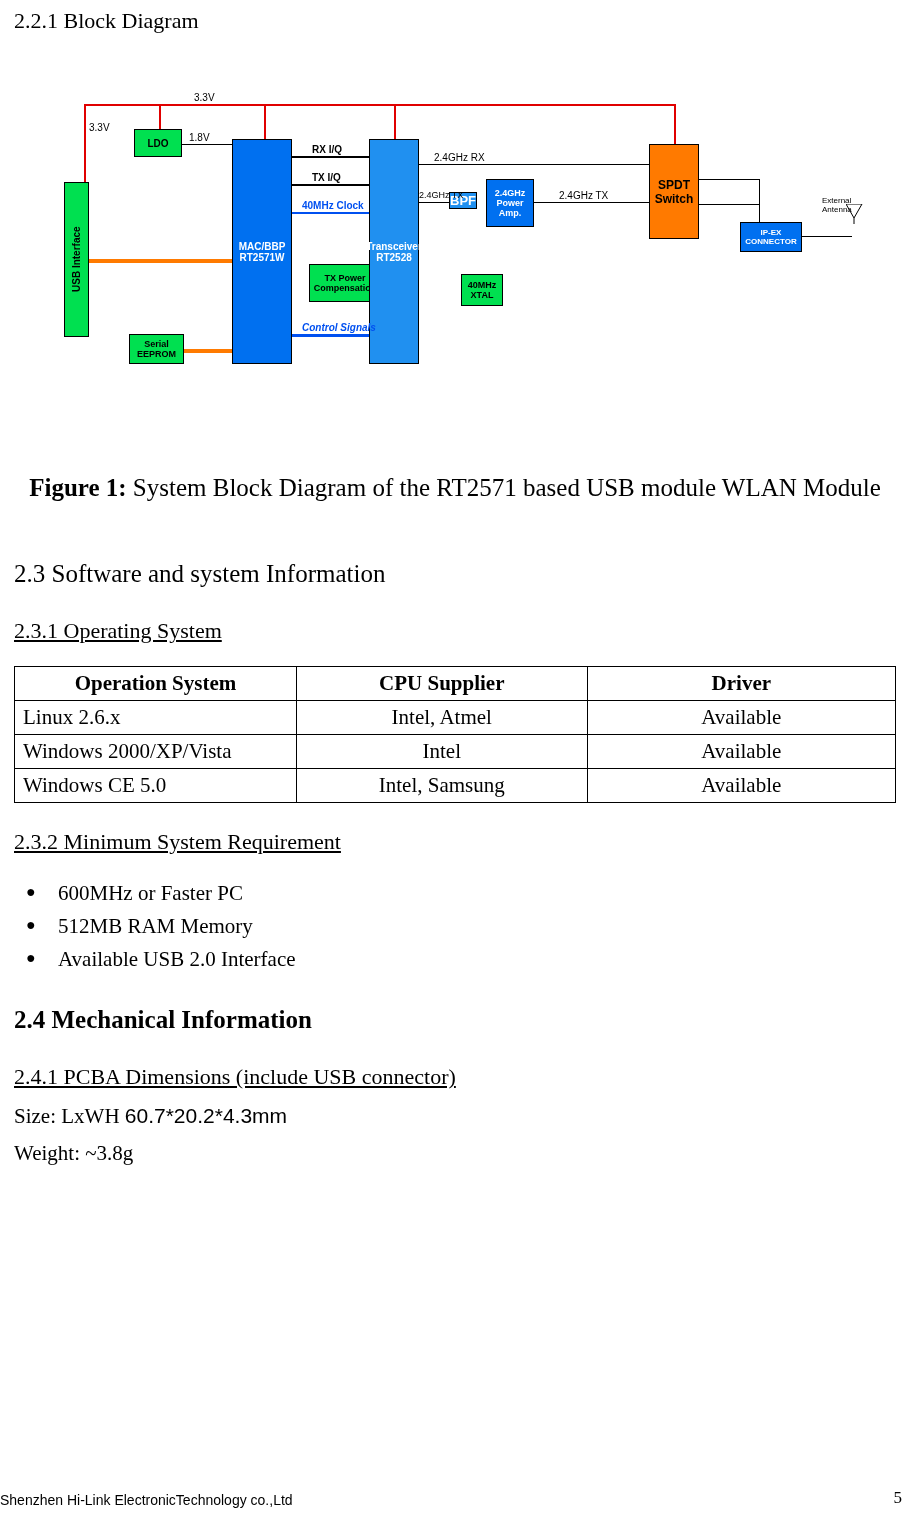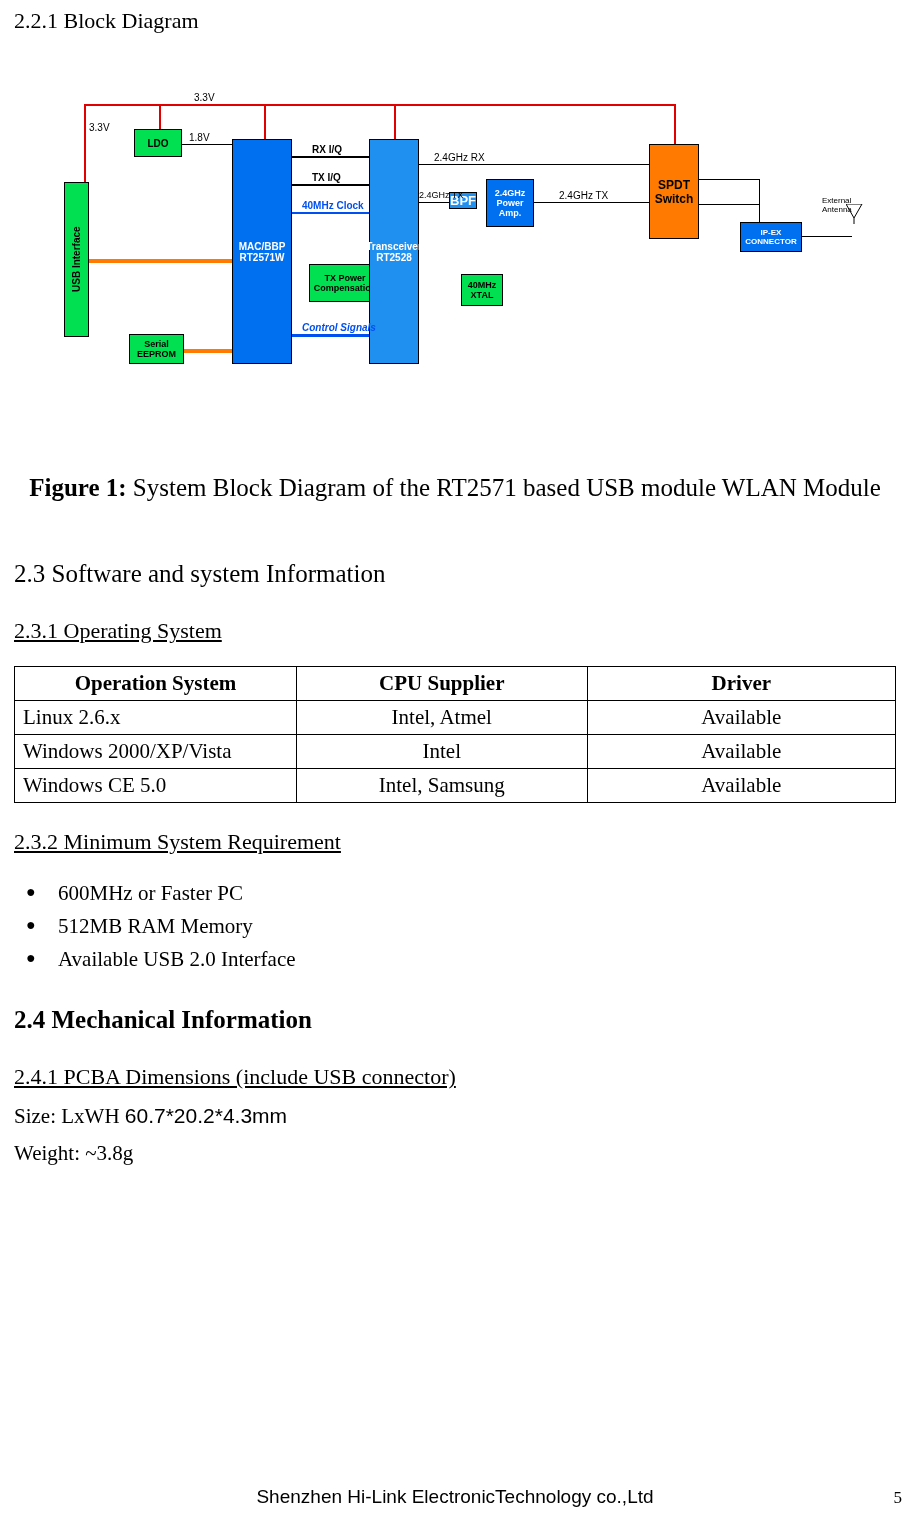--- a/index.html
+++ b/index.html
@@ -93,23 +93,22 @@
     .body-text {
       font-size: 21px;
       margin-top: 4px;
       line-height: 1.55;
     }
     .footer {
       position: absolute;
       bottom: 14px;
       left: 0;
       width: 100%;
-      text-align: center;
       font-family: Arial, sans-serif;
-      font-size: 19px;
+      font-size: 14px;
     }
     .pagenum {
       position: absolute;
       bottom: 14px;
       right: 8px;
       font-size: 17px;
       font-family: "Times New Roman", serif;
     }
   </style>
 </head>

